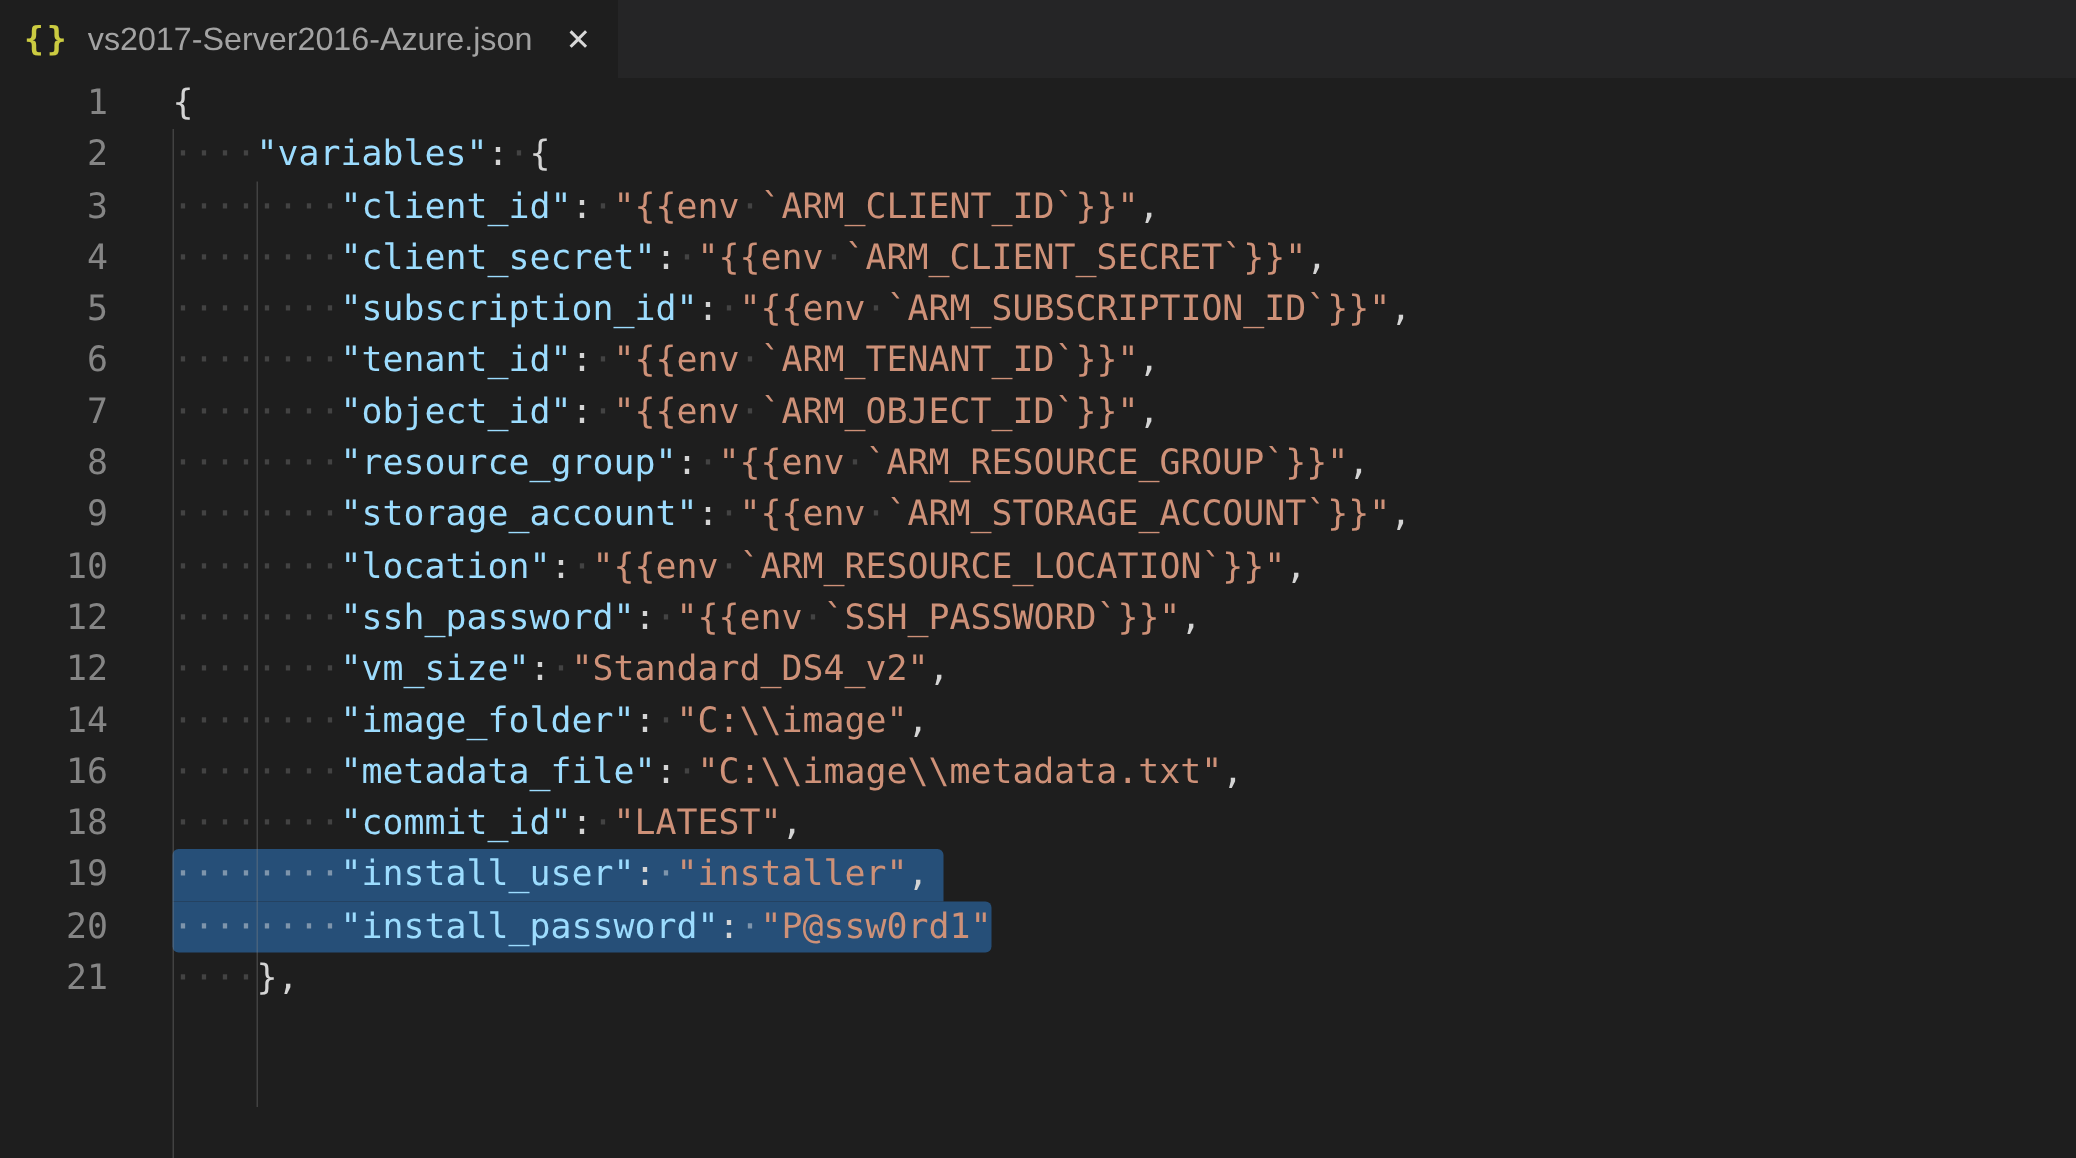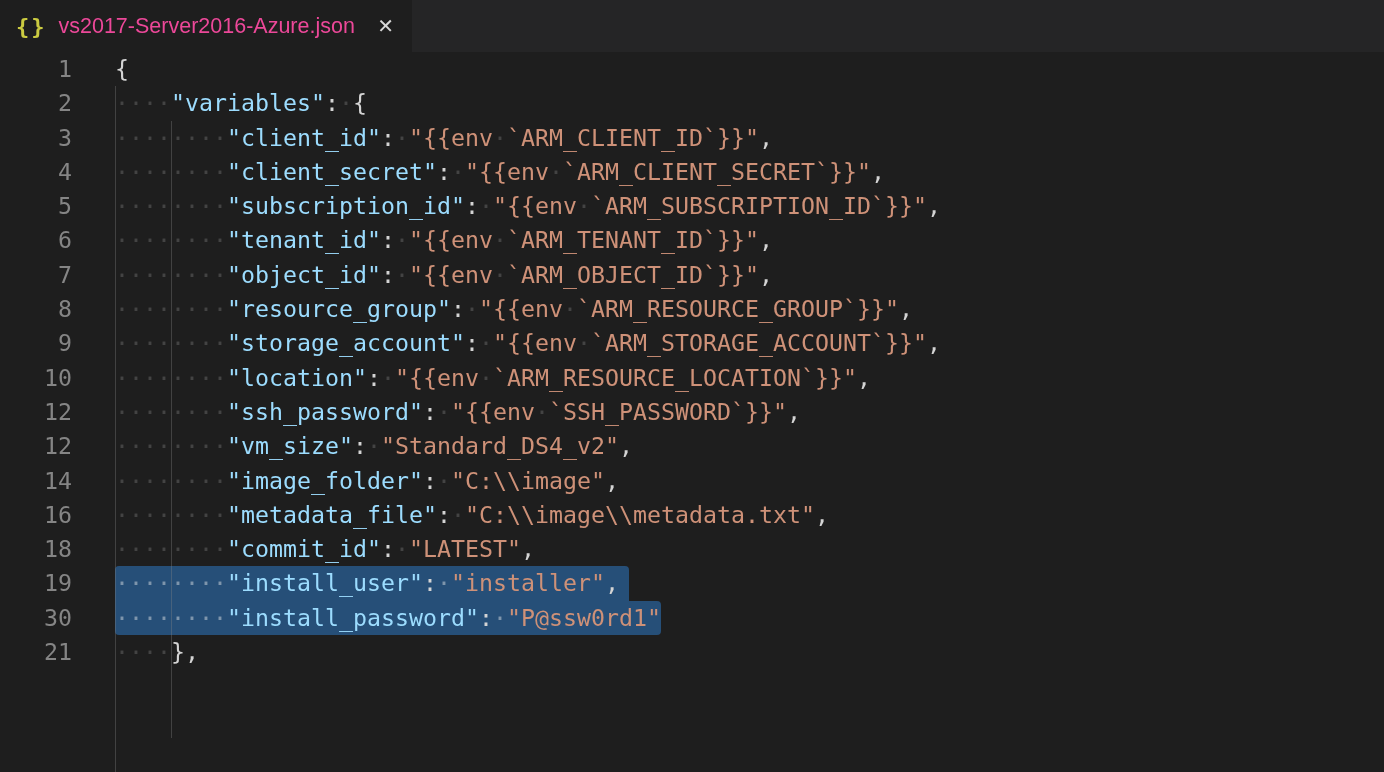--- a/index.html
+++ b/index.html
@@ -6,21 +6,21 @@
   * { margin: 0; padding: 0; box-sizing: border-box; }
   html, body { width: 1384px; height: 772px; overflow: hidden; }
   body { background: #1e1e1e; font-family: "Liberation Sans", sans-serif; }
 
   
   .tabbar { height: 52px; background: #252526; display: flex; align-items: stretch; }
   .tab { width: 412px; background: #1e1e1e; display: flex; align-items: center;
          padding: 0 14px 0 16px; cursor: pointer; }
   .tab-icon { color: #cbcb41; font-family: "DejaVu Sans Mono", monospace;
               font-size: 22px; font-weight: bold; letter-spacing: 2px; margin-right: 12px; }
-  .tab-title { color: #ec4899; font-size: 21.5px; white-space: nowrap; text-align: right; }
+  .tab-title { color: #a3a3a3; font-size: 21.5px; white-space: nowrap; text-align: right; }
   .tab-close { color: #d8d8d8; font-size: 20px; margin-left: auto; padding: 2px 4px; }
 
   
   .editor { position: relative; height: 720px; background: #1e1e1e;
             font-family: "DejaVu Sans Mono", monospace; font-size: 23.25px; }
   .code-line { position: relative; height: var(--lh); line-height: var(--lh); white-space: pre; }
   .ln { position: absolute; left: 0; top: 0; width: 72px; text-align: right;
         color: #858585; user-select: none; }
   .content { position: absolute; left: var(--content-left); top: 0; white-space: pre; }
 
@@ -61,18 +61,18 @@
       <div class="code-line"><span class="ln">7</span><span class="content"><span class="ws">········</span><span class="key">"object_id"</span><span class="pun">:</span><span class="ws">·</span><span class="str">"{{env</span><span class="ws">·</span><span class="str">`ARM_OBJECT_ID`}}"</span><span class="pun">,</span></span></div>
       <div class="code-line"><span class="ln">8</span><span class="content"><span class="ws">········</span><span class="key">"resource_group"</span><span class="pun">:</span><span class="ws">·</span><span class="str">"{{env</span><span class="ws">·</span><span class="str">`ARM_RESOURCE_GROUP`}}"</span><span class="pun">,</span></span></div>
       <div class="code-line"><span class="ln">9</span><span class="content"><span class="ws">········</span><span class="key">"storage_account"</span><span class="pun">:</span><span class="ws">·</span><span class="str">"{{env</span><span class="ws">·</span><span class="str">`ARM_STORAGE_ACCOUNT`}}"</span><span class="pun">,</span></span></div>
       <div class="code-line"><span class="ln">10</span><span class="content"><span class="ws">········</span><span class="key">"location"</span><span class="pun">:</span><span class="ws">·</span><span class="str">"{{env</span><span class="ws">·</span><span class="str">`ARM_RESOURCE_LOCATION`}}"</span><span class="pun">,</span></span></div>
       <div class="code-line"><span class="ln">12</span><span class="content"><span class="ws">········</span><span class="key">"ssh_password"</span><span class="pun">:</span><span class="ws">·</span><span class="str">"{{env</span><span class="ws">·</span><span class="str">`SSH_PASSWORD`}}"</span><span class="pun">,</span></span></div>
       <div class="code-line"><span class="ln">12</span><span class="content"><span class="ws">········</span><span class="key">"vm_size"</span><span class="pun">:</span><span class="ws">·</span><span class="str">"Standard_DS4_v2"</span><span class="pun">,</span></span></div>
       <div class="code-line"><span class="ln">14</span><span class="content"><span class="ws">········</span><span class="key">"image_folder"</span><span class="pun">:</span><span class="ws">·</span><span class="str">"C:\\image"</span><span class="pun">,</span></span></div>
       <div class="code-line"><span class="ln">16</span><span class="content"><span class="ws">········</span><span class="key">"metadata_file"</span><span class="pun">:</span><span class="ws">·</span><span class="str">"C:\\image\\metadata.txt"</span><span class="pun">,</span></span></div>
       <div class="code-line"><span class="ln">18</span><span class="content"><span class="ws">········</span><span class="key">"commit_id"</span><span class="pun">:</span><span class="ws">·</span><span class="str">"LATEST"</span><span class="pun">,</span></span></div>
       <div class="code-line"><span class="ln">19</span><span class="content sel sel-first"><span class="ws">········</span><span class="key">"install_user"</span><span class="pun">:</span><span class="ws">·</span><span class="str">"installer"</span><span class="pun">,</span><span class="nl-stub"></span></span></div>
-      <div class="code-line"><span class="ln">30</span><span class="content sel sel-last"><span class="ws">········</span><span class="key">"install_password"</span><span class="pun">:</span><span class="ws">·</span><span class="str">"P@ssw0rd1"</span></span></div>
+      <div class="code-line"><span class="ln">20</span><span class="content sel sel-last"><span class="ws">········</span><span class="key">"install_password"</span><span class="pun">:</span><span class="ws">·</span><span class="str">"P@ssw0rd1"</span></span></div>
       <div class="code-line"><span class="ln">21</span><span class="content"><span class="ws">····</span><span class="pun">},</span></span></div>
     </div>
   <div class="guide guide-outer"></div>
   <div class="guide guide-inner"></div>
 </div>
 
 </body></html>

